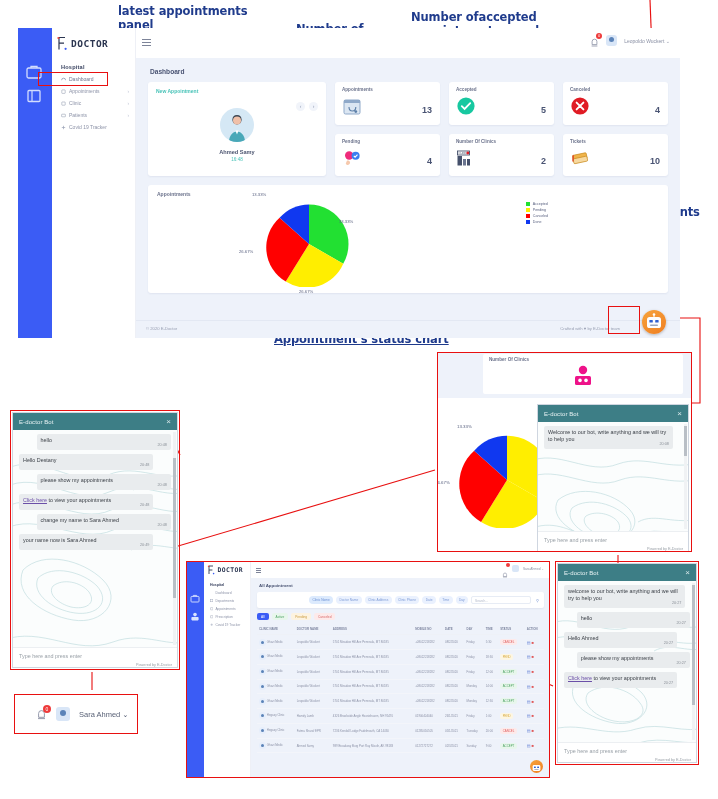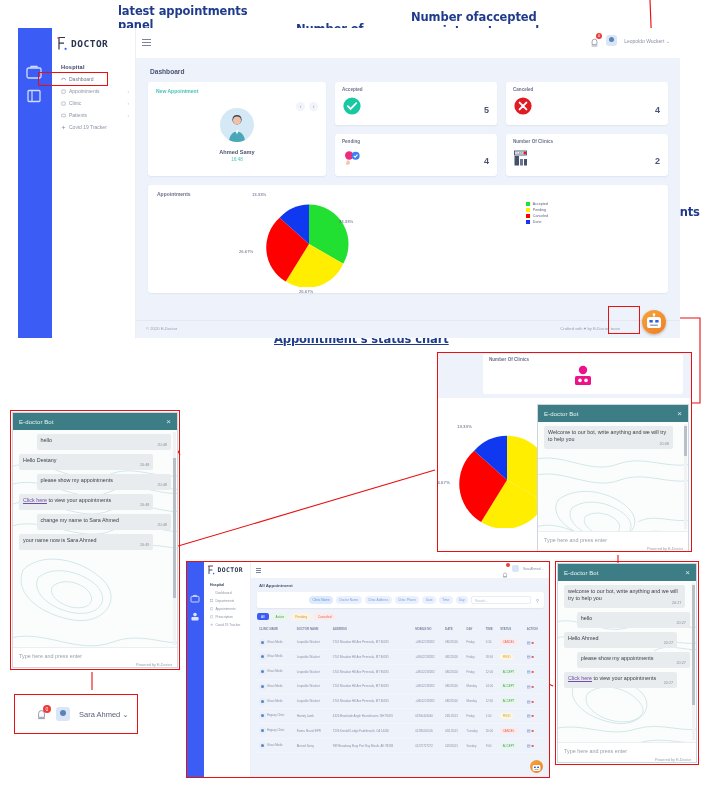--- a/index.html
+++ b/index.html
@@ -314,20 +314,32 @@
             <path d="M15.4 22.5h3.2l-1.6 4z" fill="#ffffff"></path>
           </svg>
         </div>
         <div class="na-name">Ahmed Samy</div>
         <div class="na-time">16:48</div>
       </div>
 
       <div class="stats">
         <div class="srow">
           <div class="scard">
+            <div class="s-lbl">Appointments</div>
+            <div class="s-ico">
+              <svg viewBox="0 0 20 20">
+                  <rect x="2" y="4" width="16" height="14" rx="1.5" fill="#dbe6f2" stroke="#8fa9c9" stroke-width="1"></rect>
+                  <rect x="2" y="4" width="16" height="3" fill="#8fa9c9"></rect>
+                  <path d="M7 11c0 2.4 1.6 4 3.4 4s3.4-1.6 3.4-4" fill="none" stroke="#5b7fa8" stroke-width="1.1"></path>
+                  <circle cx="13.8" cy="15.6" r="1.4" fill="#5b7fa8"></circle>
+                </svg>
+            </div>
+            <div class="s-num">13</div>
+          </div>
+          <div class="scard">
             <div class="s-lbl">Accepted</div>
             <div class="s-ico">
               <svg viewBox="0 0 20 20">
                   <circle cx="10" cy="10" r="8.6" fill="#17c8a0"></circle>
                   <path d="M5.8 10.2l2.8 2.8 5.6-5.8" fill="none" stroke="#fff" stroke-width="1.8" stroke-linecap="round"></path>
                 </svg>
             </div>
             <div class="s-num">5</div>
           </div>
           <div class="scard">
@@ -360,20 +372,33 @@
               <svg viewBox="0 0 20 20">
                   <rect x="1.5" y="3" width="12" height="4" fill="#fff" stroke="#45506b" stroke-width=".9"></rect>
                   <text x="2.6" y="6.1" font-size="2.6" fill="#45506b" font-family="DejaVu Sans">CLINIC</text>
                   <circle cx="11.8" cy="5" r="1.4" fill="#e01b24"></circle>
                   <rect x="1.5" y="8" width="4.5" height="9.5" fill="#45506b"></rect>
                   <rect x="7" y="11" width="3" height="6.5" fill="#6b7590"></rect>
                   <rect x="11" y="11" width="3" height="6.5" fill="#45506b"></rect>
                 </svg>
             </div>
             <div class="s-num">2</div>
+          </div>
+          <div class="scard">
+            <div class="s-lbl">Tickets</div>
+            <div class="s-ico">
+              <svg viewBox="0 0 20 20">
+                  <g transform="rotate(-12 10 10)">
+                    <rect x="3" y="6" width="14" height="6" rx="1" fill="#f0b44a" stroke="#c98c20" stroke-width=".7"></rect>
+                    <rect x="3" y="9.5" width="14" height="5" rx="1" fill="#f7d9a0" stroke="#c98c20" stroke-width=".7"></rect>
+                    <path d="M4 6l-1.6 6" stroke="#e04a2a" stroke-width="1.4"></path>
+                  </g>
+                </svg>
+            </div>
+            <div class="s-num">10</div>
           </div>
         </div>
       </div>
     </div>
 
     <div class="chartcard">
       <div class="ch-title">Appointments</div>
       <div class="pie-wrap">
         <svg viewBox="0 0 100 100" width="86" height="86">
 

